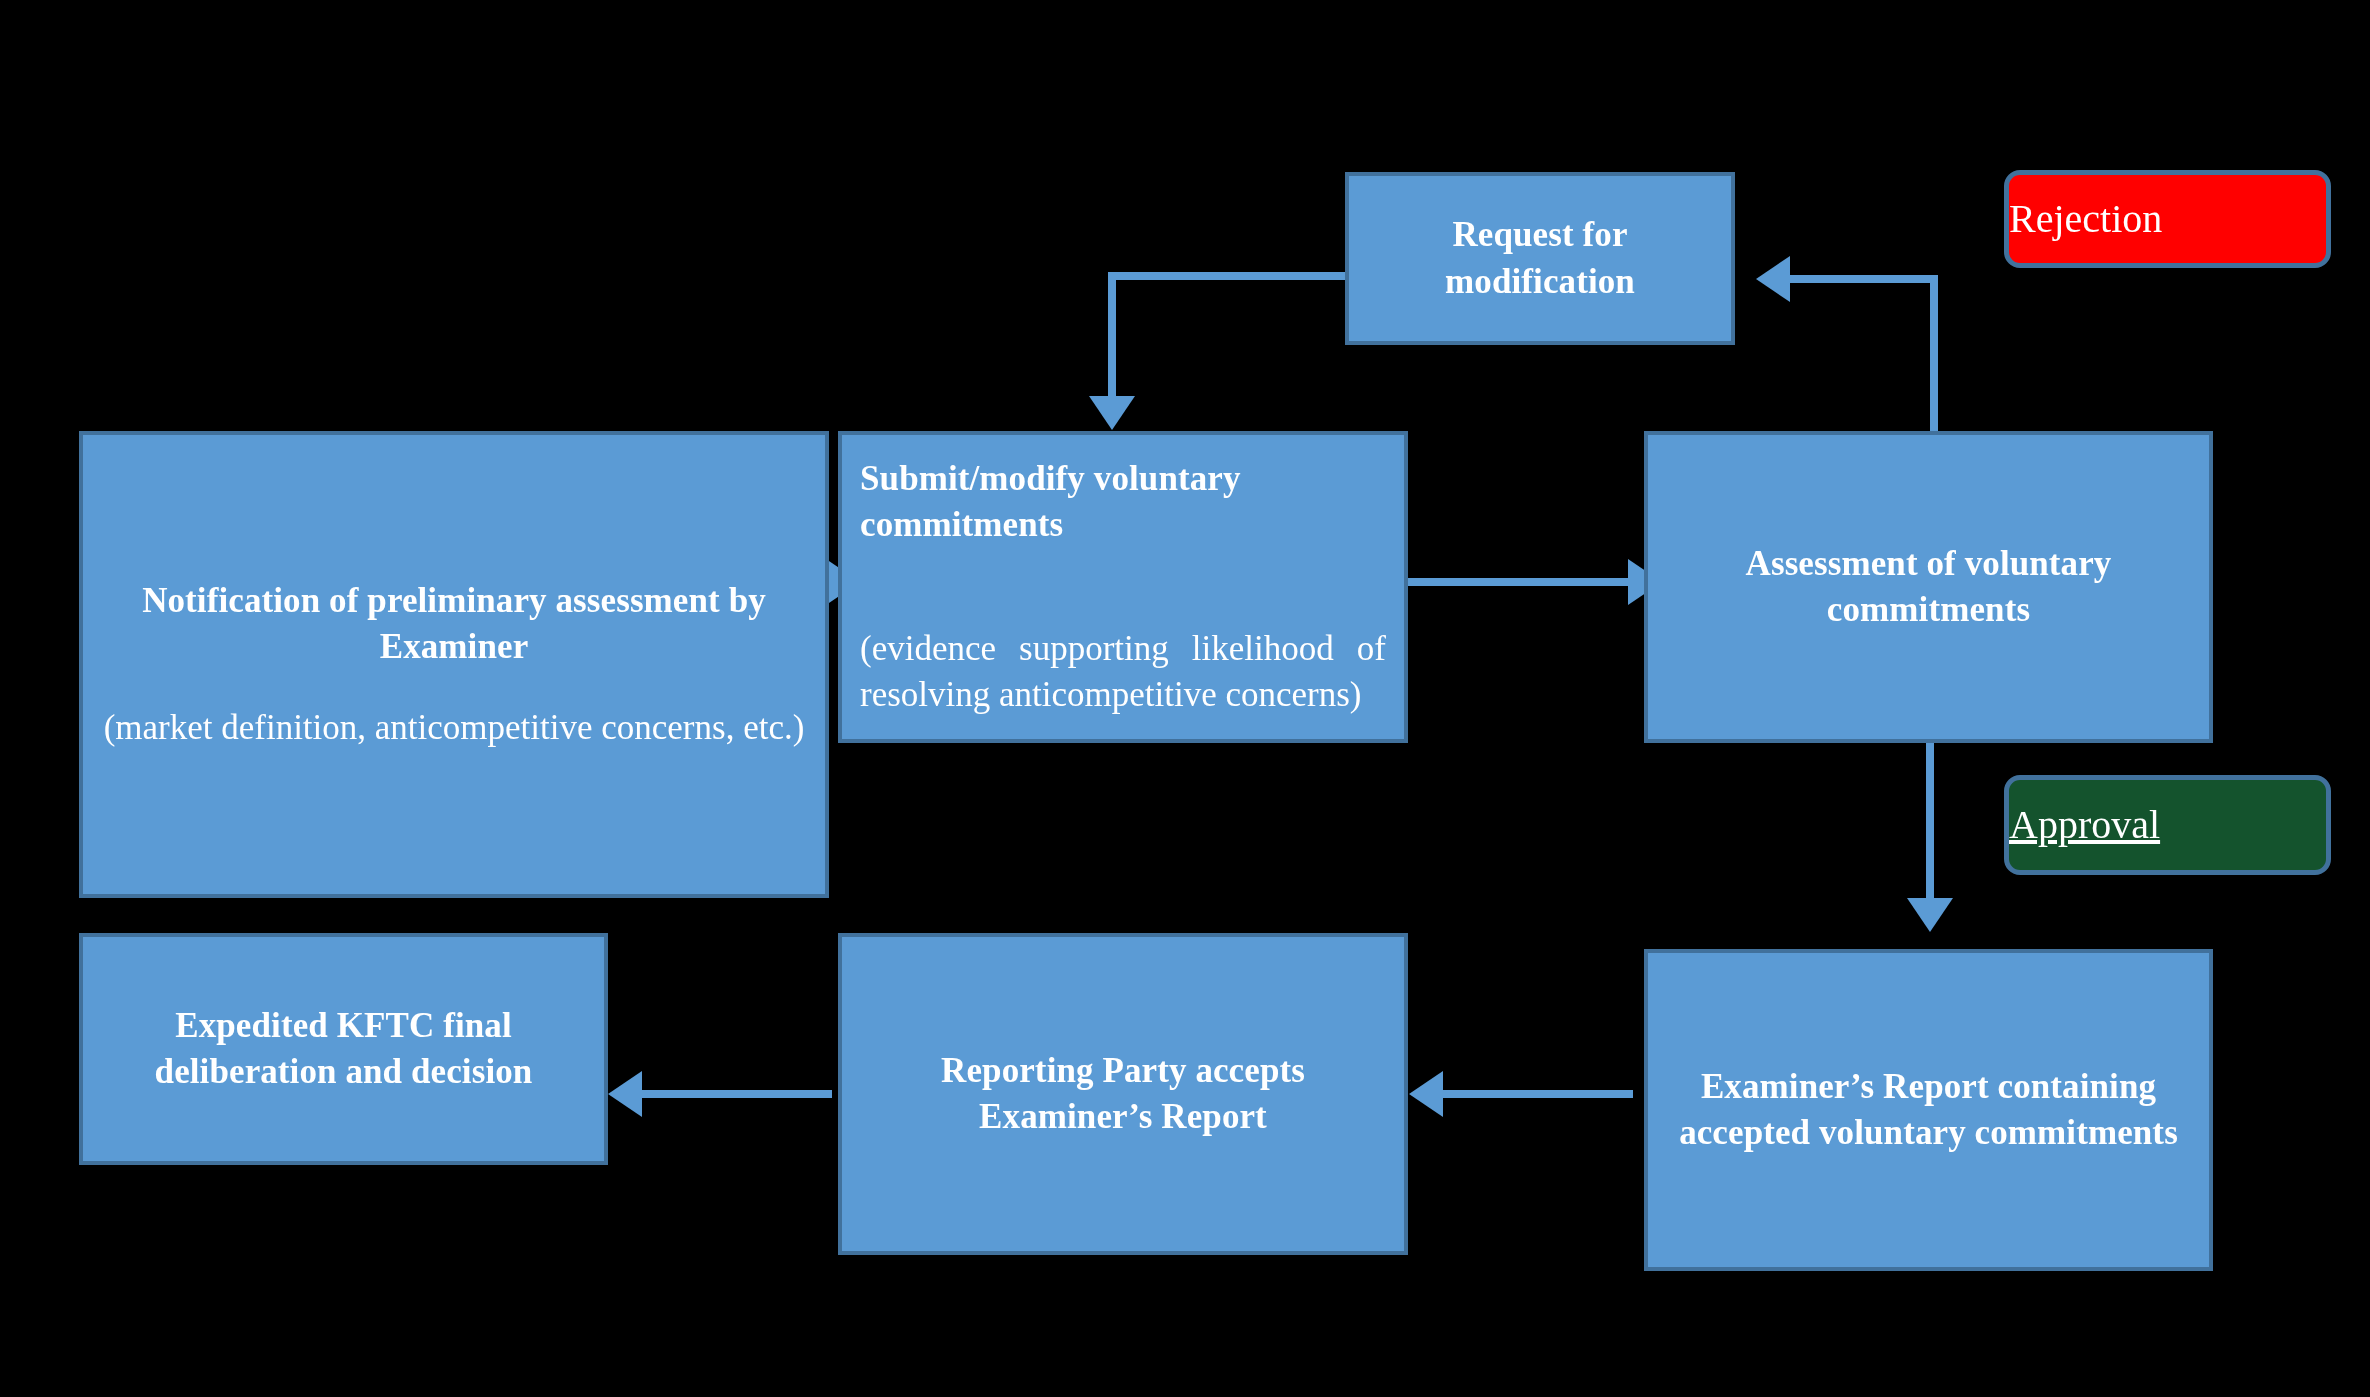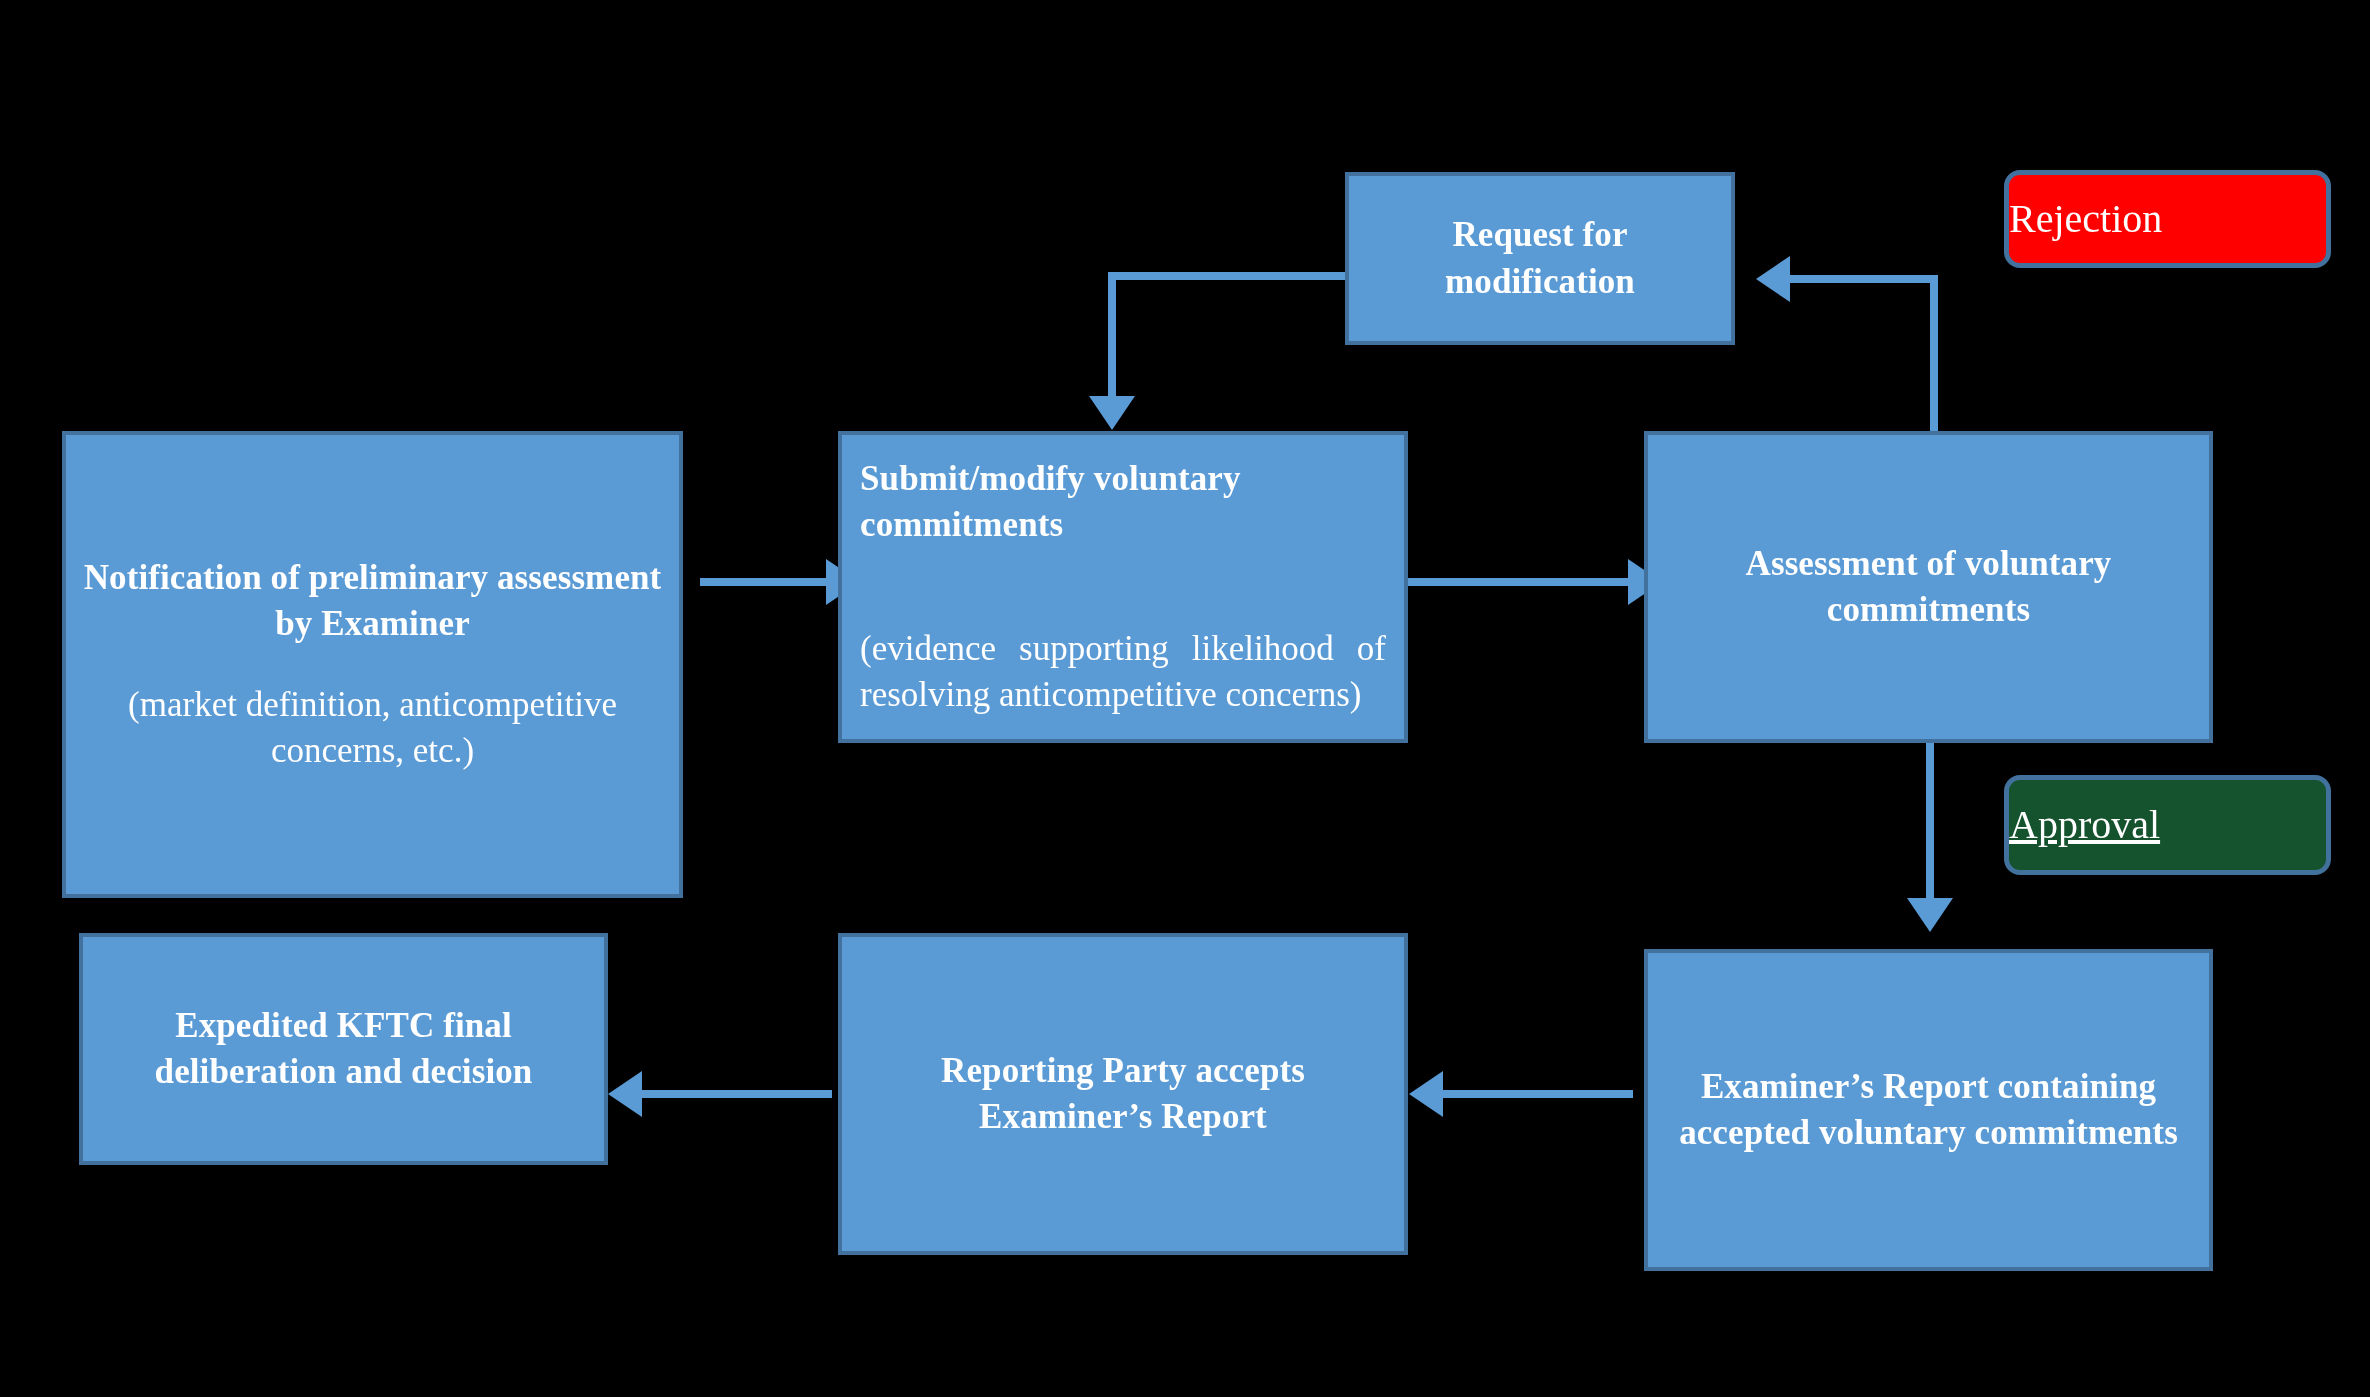--- a/index.html
+++ b/index.html
@@ -79,21 +79,21 @@
 
   <div class="ln" style="left:1926px;top:730px;width:8px;height:172px;"></div>
   <div class="ah down" style="left:1907px;top:898px;"></div>
 
   <div class="ln" style="left:1443px;top:1090px;width:190px;height:8px;"></div>
   <div class="ah left" style="left:1409px;top:1071px;"></div>
 
   <div class="ln" style="left:642px;top:1090px;width:190px;height:8px;"></div>
   <div class="ah left" style="left:608px;top:1071px;"></div>
 
-  <div class="box center" style="left:62px;top:431px;width:621px;height:467px;">
+  <div class="box center" style="left:79px;top:431px;width:750px;height:467px;">
     <div class="title">Notification of preliminary assessment by Examiner</div>
     <div class="sub">(market definition, anticompetitive concerns, etc.)</div>
   </div>
 
   <div class="box leftal" style="left:838px;top:431px;width:570px;height:312px;">
     <div class="title">Submit/modify voluntary commitments</div>
     <div class="sub">(evidence supporting likelihood of resolving anticompetitive concerns)</div>
   </div>
 
   <div class="box center" style="left:1644px;top:431px;width:569px;height:312px;">

